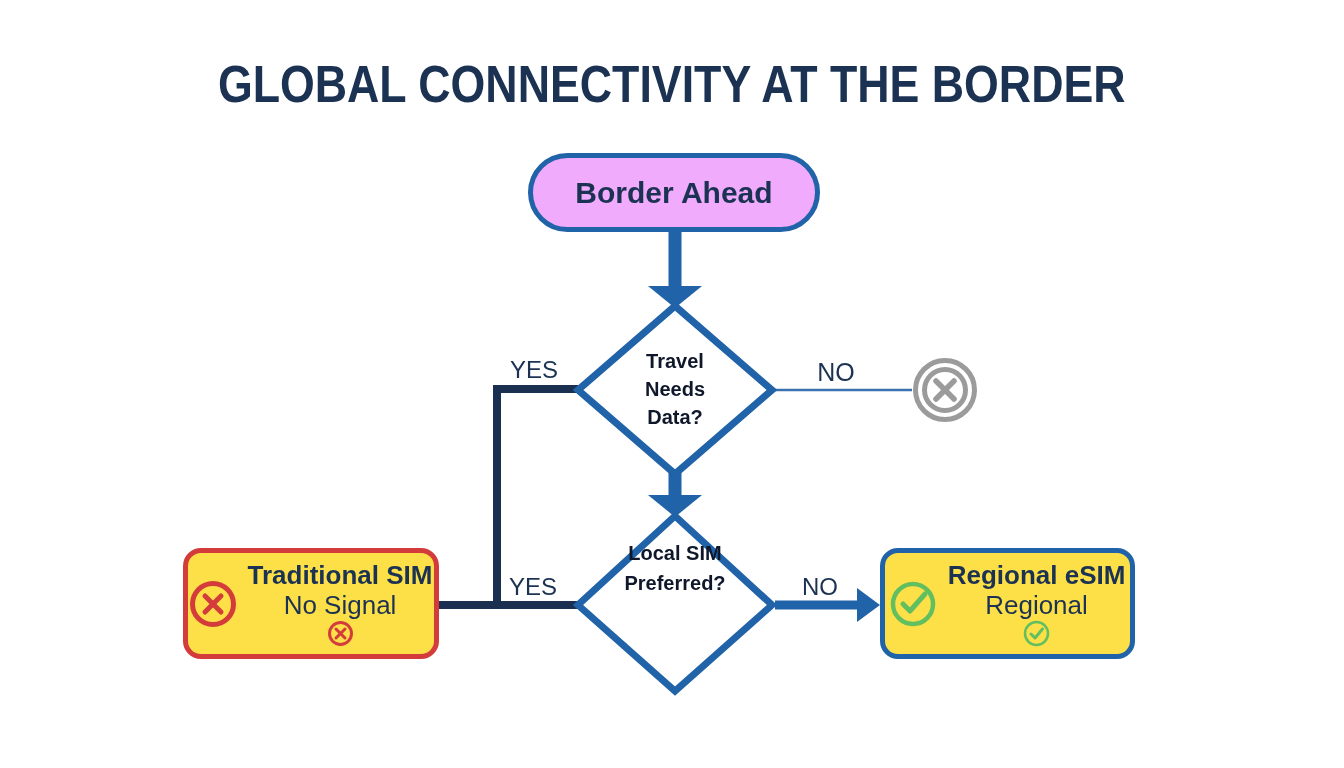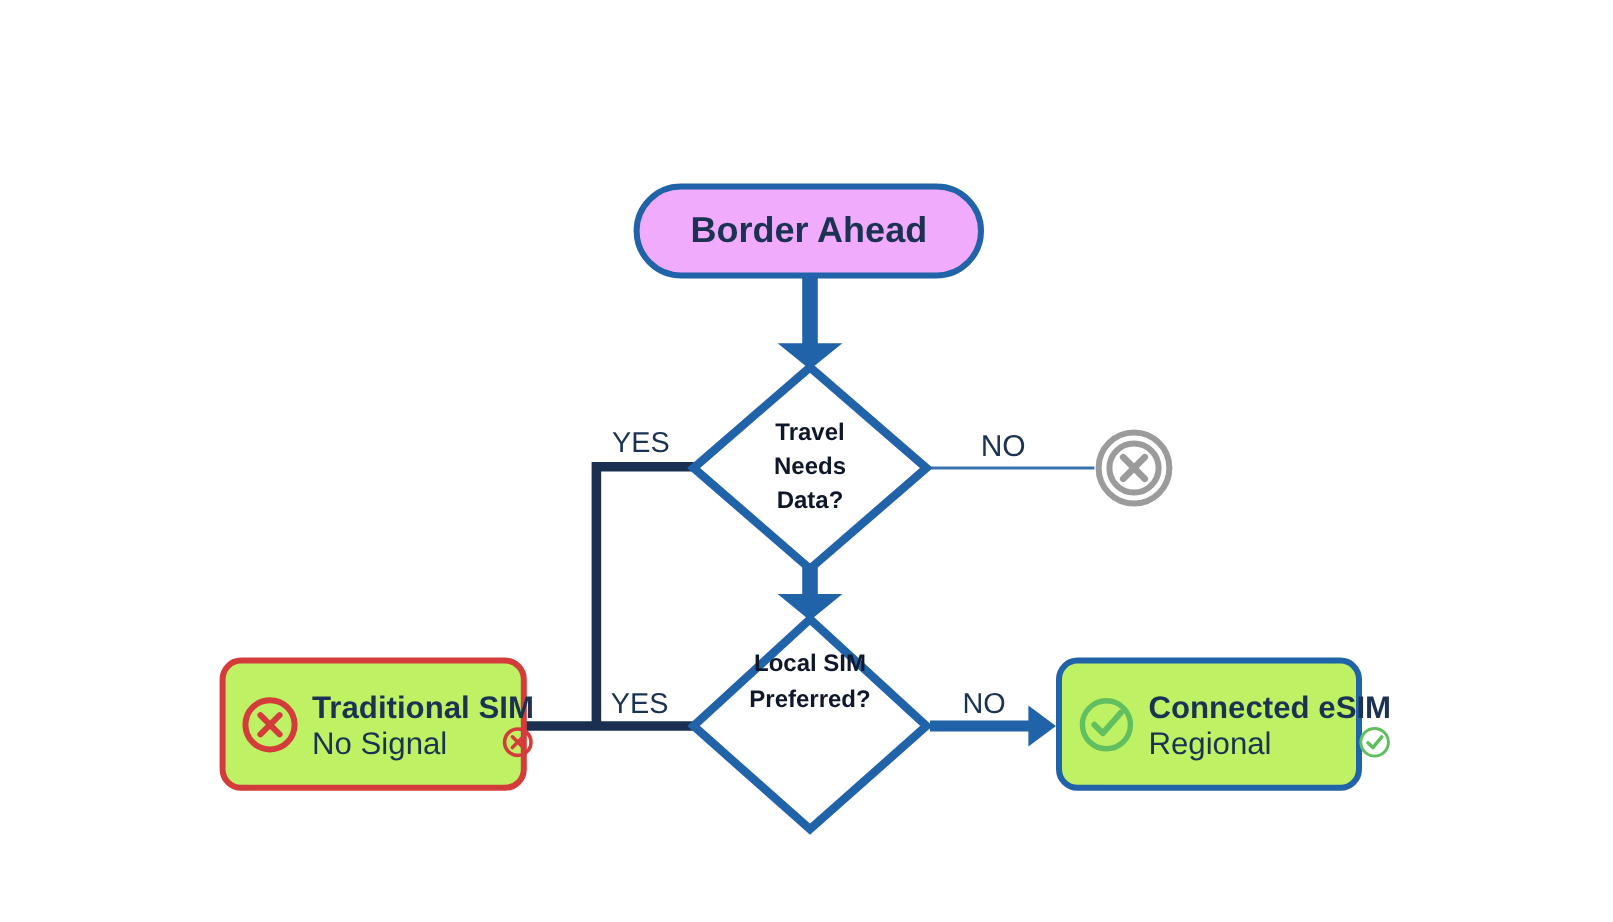--- a/index.html
+++ b/index.html
@@ -73,34 +73,35 @@
     font-size: 27px; line-height: 31px;
     color: #203c5c;
     white-space: pre-line;
   }
   .result-box {
     position: absolute;
     top: 548px;
     height: 111px;
     box-sizing: border-box;
     border-radius: 18px;
-    background: #bef264;
+    background: #fde047;
     display: flex; align-items: center;
     padding-left: 13px;
     gap: 11px;
+    justify-content: center;
   }
   .box-red  { left: 183px; width: 256px; border: 5px solid #d43c3c; }
   .box-blue { left: 880px; width: 255px; border: 5px solid #2163a8; }
   .box-text { display: flex; flex-direction: column; flex: 1; padding-right: 14px; }
   .box-title {
     font-size: 26px; font-weight: 700; color: #1b3252;
     line-height: 30px; white-space: nowrap;
   }
   .box-subrow {
-    display: flex; align-items: center; justify-content: space-between;
+    display: flex; align-items: center; justify-content: space-between; flex-direction: column;
   }
   .box-subtitle {
     font-size: 26px; font-weight: 400; color: #1b3252; line-height: 30px;
     white-space: nowrap;
   }
   .big-icon { width: 48px; height: 48px; flex: 0 0 48px; }
   .small-icon { width: 27px; height: 27px; }
 </style>
 </head>
 <body>
@@ -135,20 +136,23 @@
     <polygon points="675,516 772,605 675,691 578,605" fill="#ffffff" stroke="#2163a8" stroke-width="7" stroke-linejoin="miter"></polygon>
 
     <g transform="translate(945,390)" stroke="#9b9b9b" fill="none">
       <circle r="29.5" stroke-width="5"></circle>
       <circle r="20.5" stroke-width="5"></circle>
       <line x1="-9" y1="-9" x2="9" y2="9" stroke-width="5.5" stroke-linecap="round"></line>
       <line x1="9" y1="-9" x2="-9" y2="9" stroke-width="5.5" stroke-linecap="round"></line>
     </g>
   </svg>
 
+  <div class="title">
+    <span class="squeeze">GLOBAL CONNECTIVITY AT THE BORDER</span>
+  </div>
 
   <div class="pill">
     <span>Border Ahead</span>
   </div>
 
   <div class="diamond-label d1-label">Travel
 Needs
 Data?</div>
   <div class="diamond-label d2-label">Local SIM
 Preferred?</div>
@@ -177,21 +181,21 @@
       </div>
     </div>
   </div>
 
   <div class="result-box box-blue">
     <svg class="big-icon" viewBox="0 0 48 48" fill="none" stroke="#62bf60">
       <circle cx="24" cy="24" r="20" stroke-width="4.5"></circle>
       <path d="M14 24 L21 31 L36 14" stroke-width="5" stroke-linecap="round" stroke-linejoin="round" fill="none"></path>
     </svg>
     <div class="box-text">
-      <div class="box-title">Connected eSIM</div>
+      <div class="box-title">Regional eSIM</div>
       <div class="box-subrow">
         <span class="box-subtitle">Regional</span>
         <svg class="small-icon" viewBox="0 0 27 27" fill="none" stroke="#62bf60">
           <circle cx="13.5" cy="13.5" r="11.5" stroke-width="2.5"></circle>
           <path d="M8 14 L12 18 L19.5 9" stroke-width="3" stroke-linecap="round" stroke-linejoin="round" fill="none"></path>
         </svg>
       </div>
     </div>
   </div>
 

